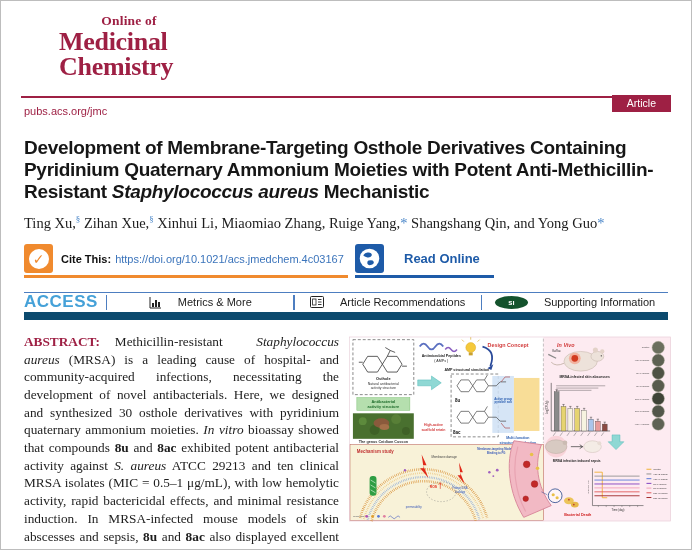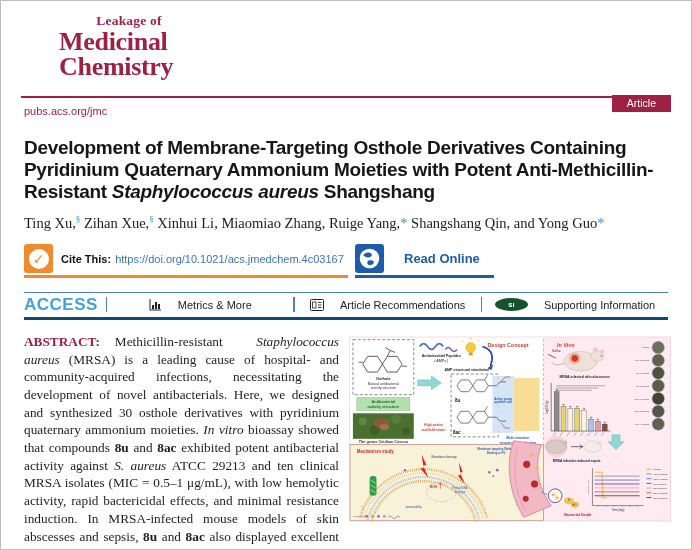--- a/index.html
+++ b/index.html
@@ -32,54 +32,54 @@
   .cite-circle { display:block; width:20px; height:20px; border-radius:50%; background:#fff; color:#f08a2e;
     font-weight:bold; font-size:14px; line-height:20px; text-align:center; font-family:"DejaVu Sans", sans-serif; }
   .cite-text { margin-left:8px; font-size:11px; white-space:nowrap; color:#111; }
   .cite-label { font-weight:bold; margin-right:4px; }
   .doi { color:#3b74bb; text-decoration:none; cursor:pointer; }
   .read-box { display:flex; align-items:center; border-bottom:3px solid #1e5ba8; margin-left:7px; padding:0 14px 2px 0; cursor:pointer; }
   .read-icon { width:29px; height:29px; background:#1e5ba8; border-radius:3px; display:flex; align-items:center; justify-content:center; }
   .read-label { margin-left:20px; color:#1e5ba8; font-weight:bold; font-size:13px; white-space:nowrap; }
 
   
-  .access-bar { margin:14px 23px 0 23px; border-top:1.5px solid #4d7ec0; border-bottom:3px solid #0c4a6e;
+  .access-bar { margin:14px 23px 0 23px; border-top:1.5px solid #4d7ec0; border-bottom:8px solid #0c4a6e;
     height:28px; display:flex; align-items:center; font-family:"Liberation Sans", sans-serif; }
   .access-word { color:#45a1d8; font-size:17px; font-weight:bold; letter-spacing:0.5px; margin-right:8px; cursor:pointer; text-decoration:none; }
   .vsep { width:1.5px; height:15px; background:#4d7ec0; }
   .access-item { flex:1; display:flex; align-items:center; justify-content:center; gap:16px;
     font-size:11px; color:#222; cursor:pointer; text-decoration:none; }
   .si-badge { display:inline-block; width:33px; height:13px; border-radius:50%; background:#14532d; color:#fff;
     font-size:7.5px; font-weight:bold; text-align:center; line-height:13px; }
 
   
   .abstract { margin:13px 20px 0 23px; font-size:13.3px; line-height:17.7px; text-align:justify; color:#1d1d1d; }
   .abs-label { color:#9e2044; font-weight:bold; margin-right:15px; }
   .fig { float:right; width:322px; height:188px; margin:2px 0 5px 10px; }
   .fig text { font-family:"Liberation Sans", sans-serif; }
 </style>
 </head>
 <body>
 
 <div class="page">
 
   <div class="logo">
-    <div class="jof">Leakage of</div>
+    <div class="jof">Online of</div>
     <div class="big">Medicinal</div>
     <div class="big">Chemistry</div>
   </div>
 
   <div class="rule-row">
     <span class="article-badge">Article</span>
   </div>
   <div class="site-row">
     <a class="site-link">pubs.acs.org/jmc</a>
   </div>
 
-  <h1 class="title"><span>Development of Membrane-Targeting Osthole Derivatives Containing Pyridinium Quaternary Ammonium Moieties with Potent Anti-Methicillin-Resistant </span><span class="seg-i">Staphylococcus aureus</span><span> Shangshang</span></h1>
+  <h1 class="title"><span>Development of Membrane-Targeting Osthole Derivatives Containing Pyridinium Quaternary Ammonium Moieties with Potent Anti-Methicillin-Resistant </span><span class="seg-i">Staphylococcus aureus</span><span> Mechanistic</span></h1>
   <div class="authors"><span>Ting Xu,</span><span class="seg-sup">§</span><span> Zihan Xue,</span><span class="seg-sup">§</span><span> Xinhui Li, Miaomiao Zhang, Ruige Yang,</span><span class="seg-star">*</span><span> Shangshang Qin, and Yong Guo</span><span class="seg-star">*</span></div>
 
   <div class="cite-row">
     <div class="cite-left">
       <span class="cite-icon">
         <span class="cite-circle">✓</span>
       </span>
       <span class="cite-text">
         <b class="cite-label">Cite This:</b><a class="doi">https://doi.org/10.1021/acs.jmedchem.4c03167</a>
       </span>

